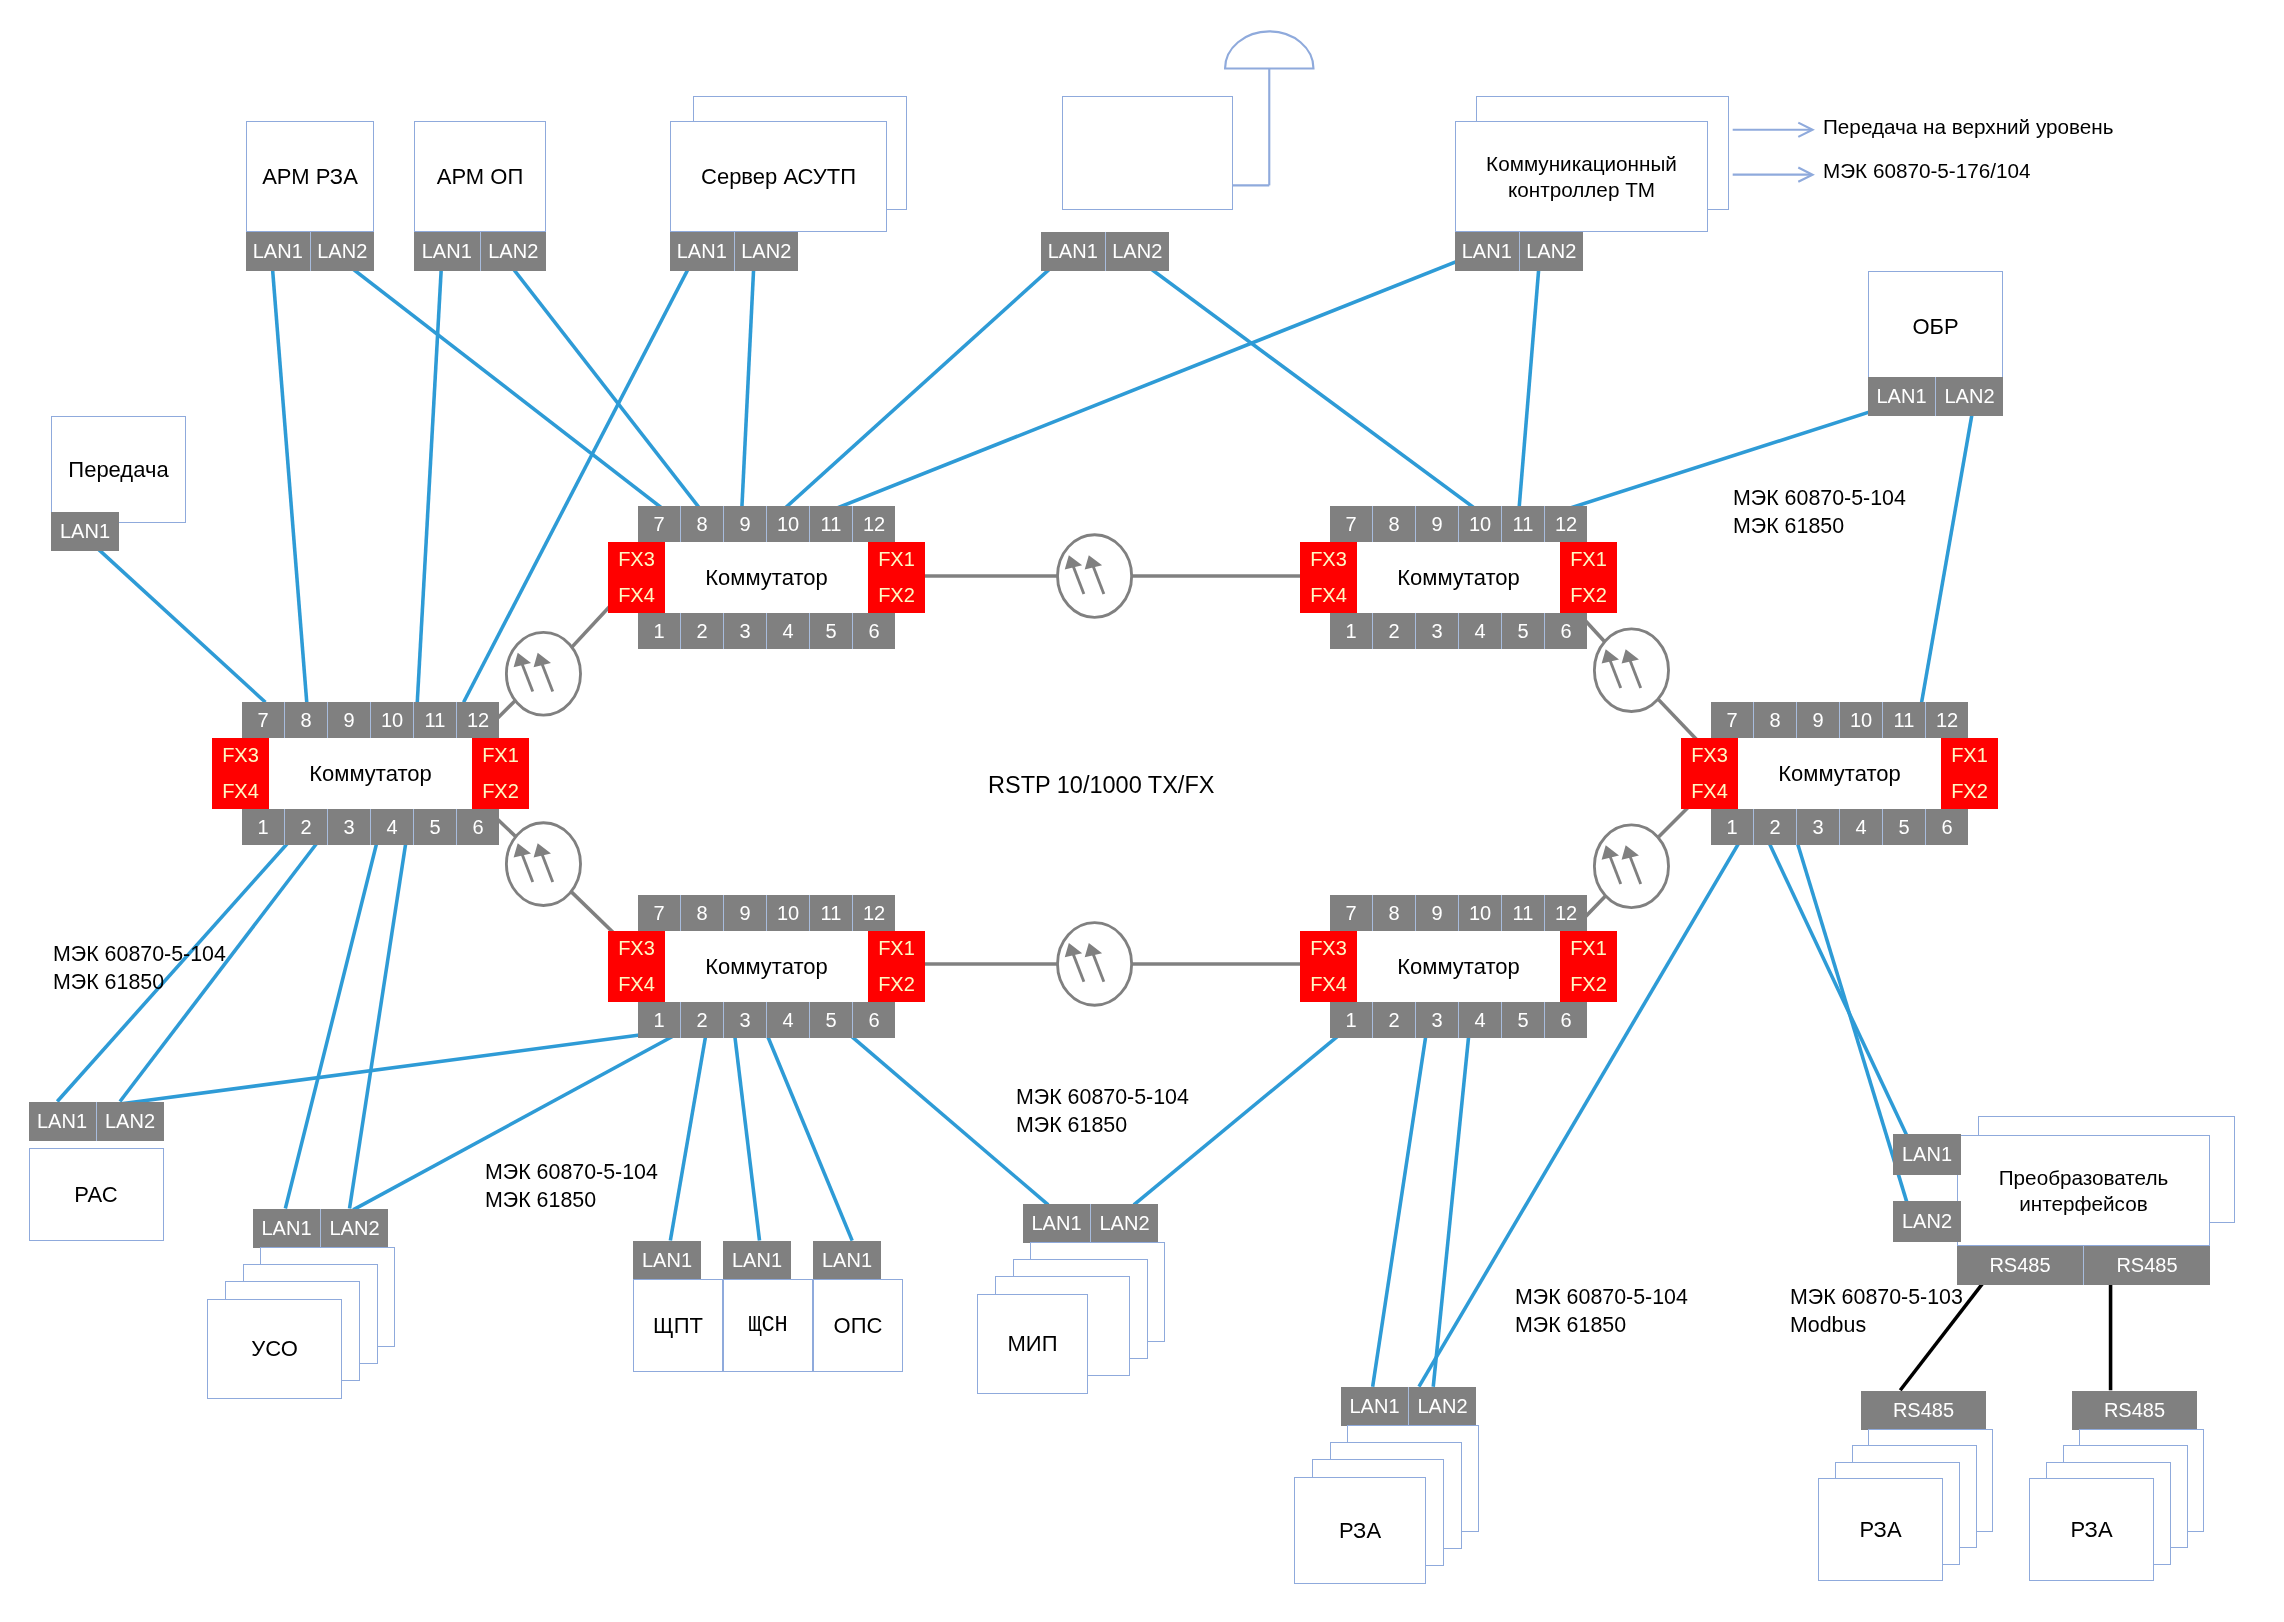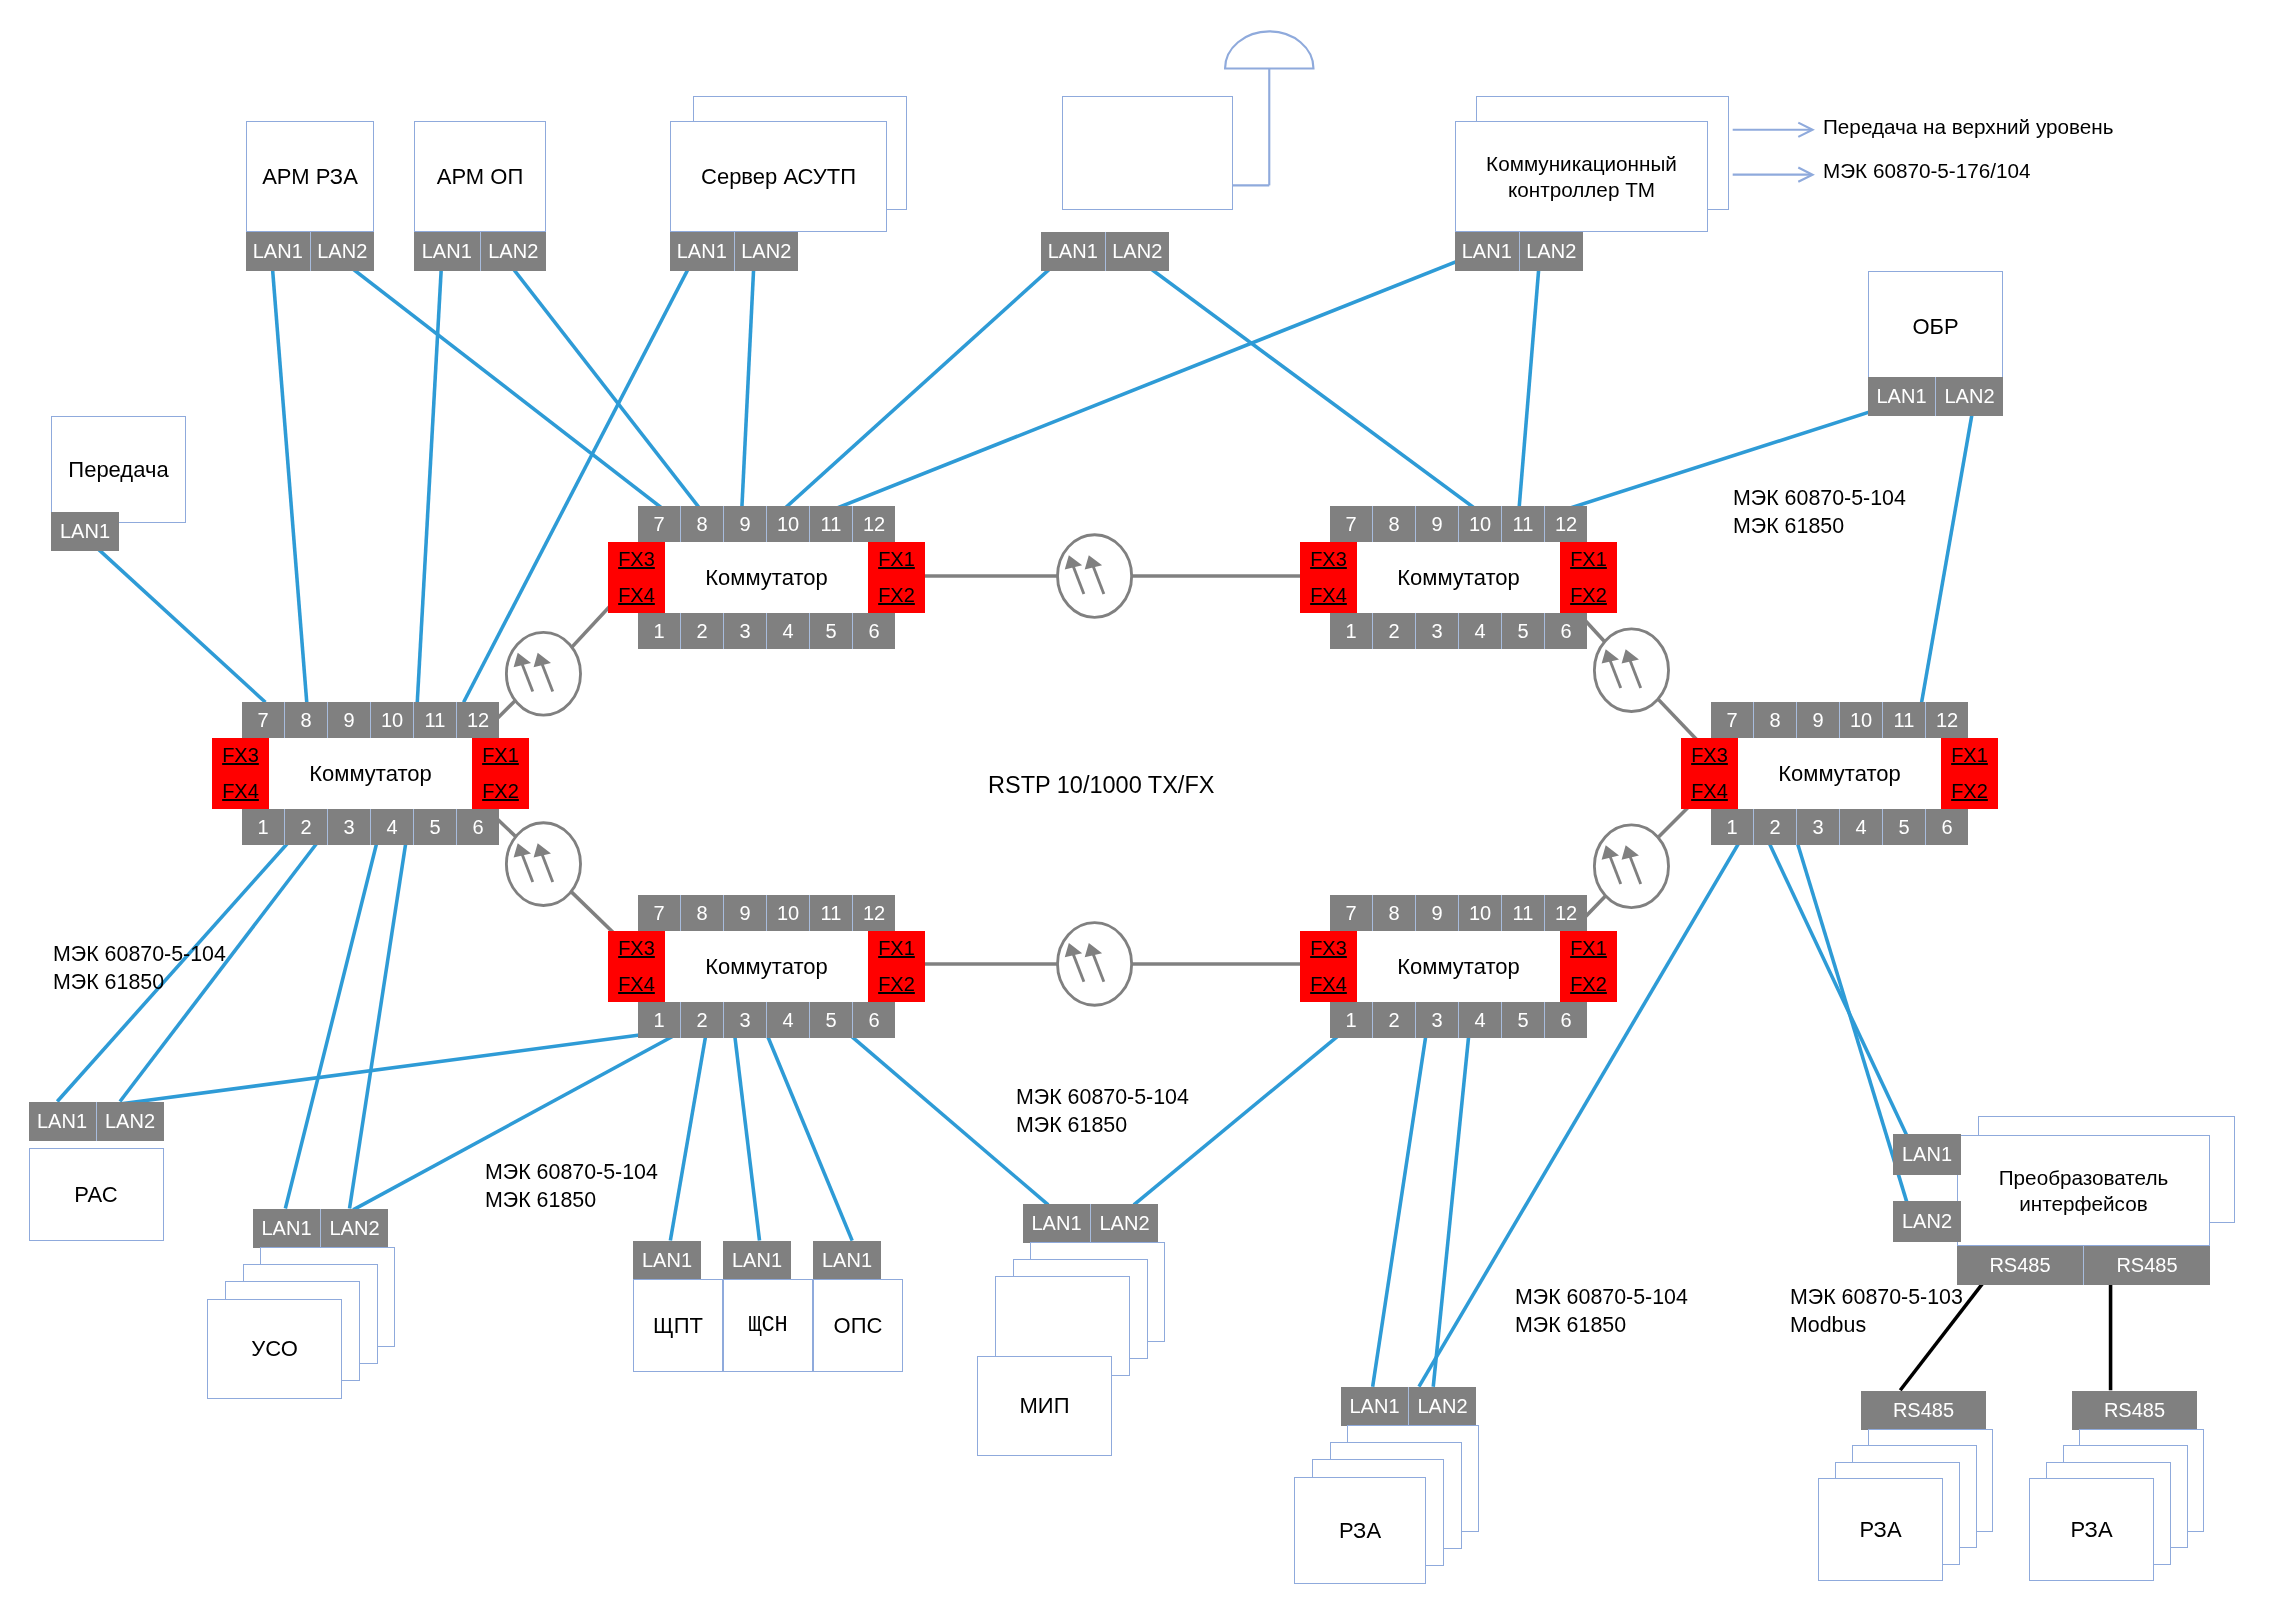--- a/index.html
+++ b/index.html
@@ -11,22 +11,22 @@
   .portbar{position:absolute;box-sizing:border-box;background:#808080;display:flex;}
   .portbar .p{flex:1;display:flex;align-items:center;justify-content:center;color:#fff;
               border-right:0.7px solid #a8bcdd;box-sizing:border-box;}
   .portbar .p:last-child{border-right:none;}
   .swwrap{position:absolute;}
   .sw-top,.sw-bot{position:absolute;background:#808080;display:flex;box-sizing:border-box;}
   .sw-top .pn,.sw-bot .pn{flex:1;display:flex;align-items:center;justify-content:center;color:#fff;
               border-right:0.7px solid #a8bcdd;box-sizing:border-box;}
   .sw-top .pn:last-child,.sw-bot .pn:last-child{border-right:none;}
   .sw-body{position:absolute;background:#fff;border:none;display:flex;align-items:center;justify-content:center;color:#000;}
-  .fx{position:absolute;background:#FF0000;color:#000000;display:flex;align-items:center;
-      justify-content:center;box-sizing:border-box;text-decoration:underline;}
+  .fx{position:absolute;background:#FF0000;color:#fef9c3;display:flex;align-items:center;
+      justify-content:center;box-sizing:border-box;}
   .fx.sep{border-bottom:0.7px solid #ff8a8a;}
   .txt{position:absolute;color:#000;white-space:pre;line-height:1.3;}
   svg.wires{position:absolute;left:0;top:0;width:2284px;height:1622px;pointer-events:none;}
   .stack{position:absolute;}
   .stack .sh{position:absolute;border:1.4px solid #8faadc;background:#fff;box-sizing:border-box;}
 </style>
 </head>
 <body>
 
 <div id="stage">
@@ -452,21 +452,21 @@
 
   <div class="portbar" style="left:1023px;top:1204px;width:135px;height:39px;font-size:20px;">
     <div class="p">LAN1</div>
     <div class="p">LAN2</div>
   </div>
   <div class="stack" style="left:977px;top:1242px;width:200px;height:143px;">
     <div class="sh" style="left:53px;top:0;width:135px;height:100px;"></div>
     <div class="sh" style="left:36px;top:17px;width:135px;height:100px;"></div>
     <div class="sh" style="left:18px;top:34px;width:135px;height:100px;"></div>
   </div>
-  <div class="card" style="left:977px;top:1356px;width:135px;height:100px;">
+  <div class="card" style="left:977px;top:1294px;width:111px;height:100px;">
     <div class="cardlabel" style="left:0;top:0;right:0;bottom:0;font-size:22px;">МИП</div>
   </div>
 
   <div class="portbar" style="left:1341px;top:1387px;width:135px;height:39px;font-size:20px;">
     <div class="p">LAN1</div>
     <div class="p">LAN2</div>
   </div>
   <div class="stack" style="left:1294px;top:1425px;width:200px;height:157px;">
     <div class="sh" style="left:53px;top:0;width:132px;height:107px;"></div>
     <div class="sh" style="left:36px;top:17px;width:132px;height:107px;"></div>

